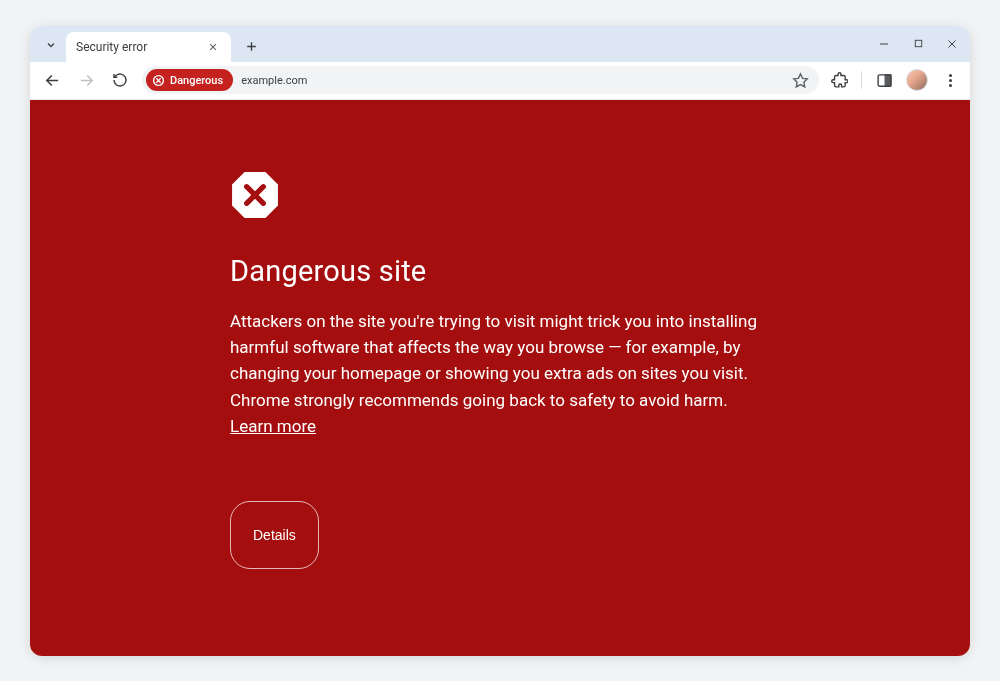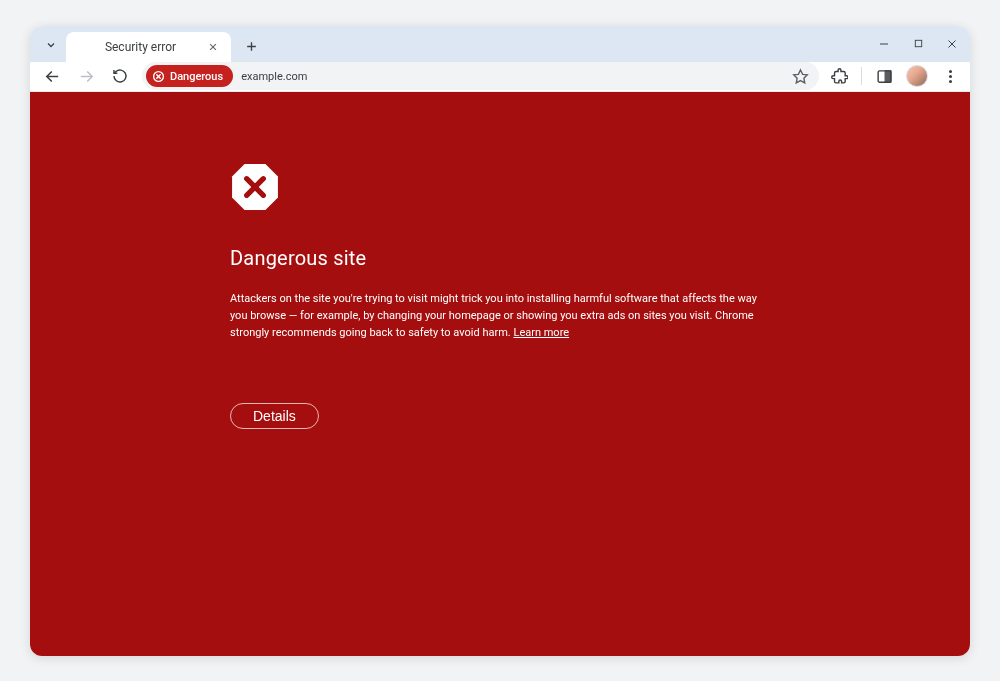--- a/index.html
+++ b/index.html
@@ -47,21 +47,21 @@
       border-radius: 8px 8px 0 0;
       height: 30px;
       min-width: 165px;
       display: flex;
       align-items: center;
       padding: 0 10px;
       font-size: 12px;
       color: #3c4043;
       position: relative;
     }
-    .tab-title { flex: 1; text-align: center; }
+    .tab-title { flex: 1; }
     .tab-close {
       width: 16px;
       height: 16px;
       display: flex;
       align-items: center;
       justify-content: center;
       color: #5f6368;
       border-radius: 50%;
       font-size: 13px;
     }
@@ -88,21 +88,21 @@
     }
     .win-ctrl {
       width: 16px;
       height: 16px;
       display: flex;
       align-items: center;
       justify-content: center;
     }
     
     .toolbar {
-      height: 30px;
+      height: 38px;
       background: #fff;
       display: flex;
       align-items: center;
       padding: 0 10px;
       gap: 10px;
       border-bottom: 1px solid #e8eaed;
     }
     .nav-btn {
       width: 24px;
       height: 24px;
@@ -201,45 +201,45 @@
       display: flex;
       justify-content: center;
     }
     .inner {
       width: 540px;
     }
     .oct-icon {
       margin-bottom: 30px;
     }
     .headline {
-      font-size: 20px;
+      font-size: 29px;
       font-weight: 400;
       margin-bottom: 20px;
       letter-spacing: 0.2px;
     }
     .body-text {
-      font-size: 11px;
+      font-size: 17px;
       line-height: 1.55;
       font-weight: 400;
     }
     .learn-more {
       text-decoration: underline;
       cursor: pointer;
     }
     .button-row {
       margin-top: 62px;
       display: flex;
       align-items: center;
       justify-content: space-between;
     }
     .btn-details {
       border: 1px solid rgba(255,255,255,0.7);
       background: transparent;
       color: #fff;
-      padding: 4px 22px;
+      padding: 25px 22px;
       border-radius: 20px;
       font-size: 14px;
       cursor: pointer;
     }
     .btn-safety {
       background: #fff;
       color: #0b57d0;
       border: none;
       padding: 10px 22px;
       border-radius: 20px;

